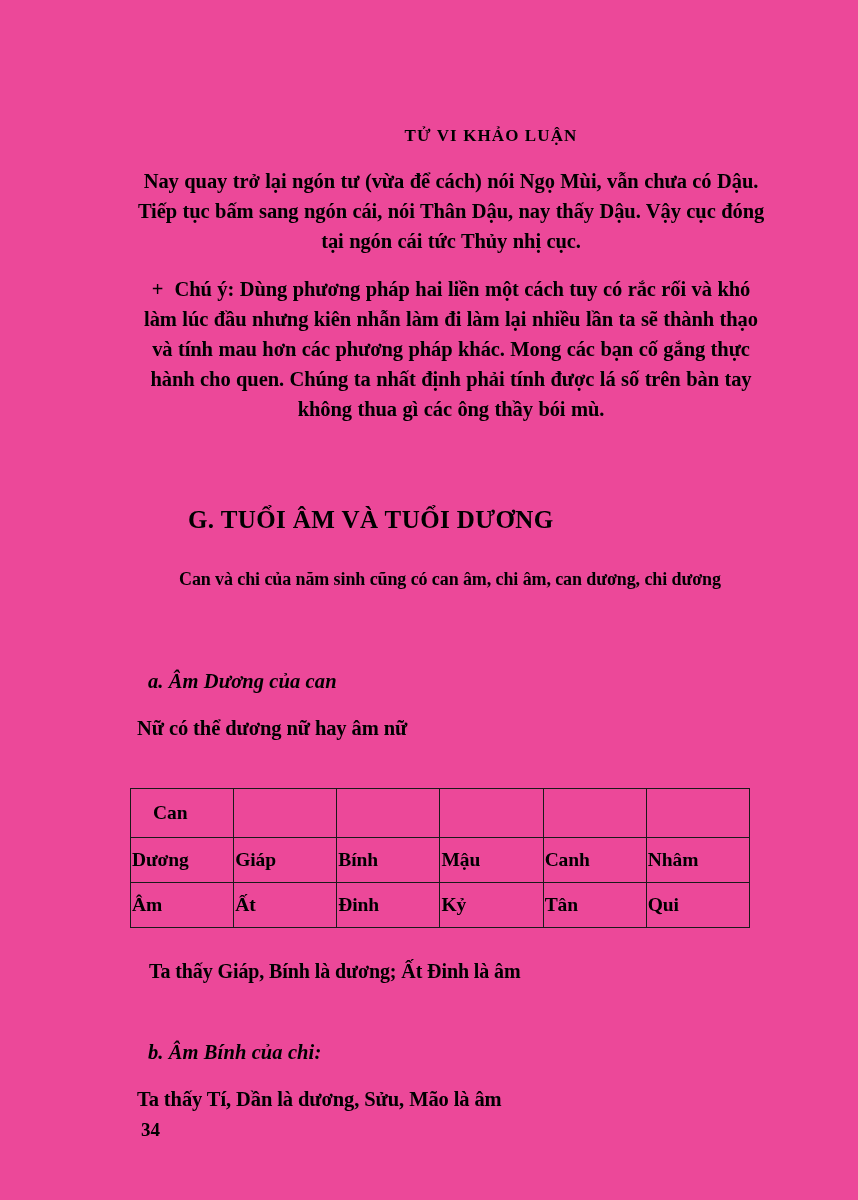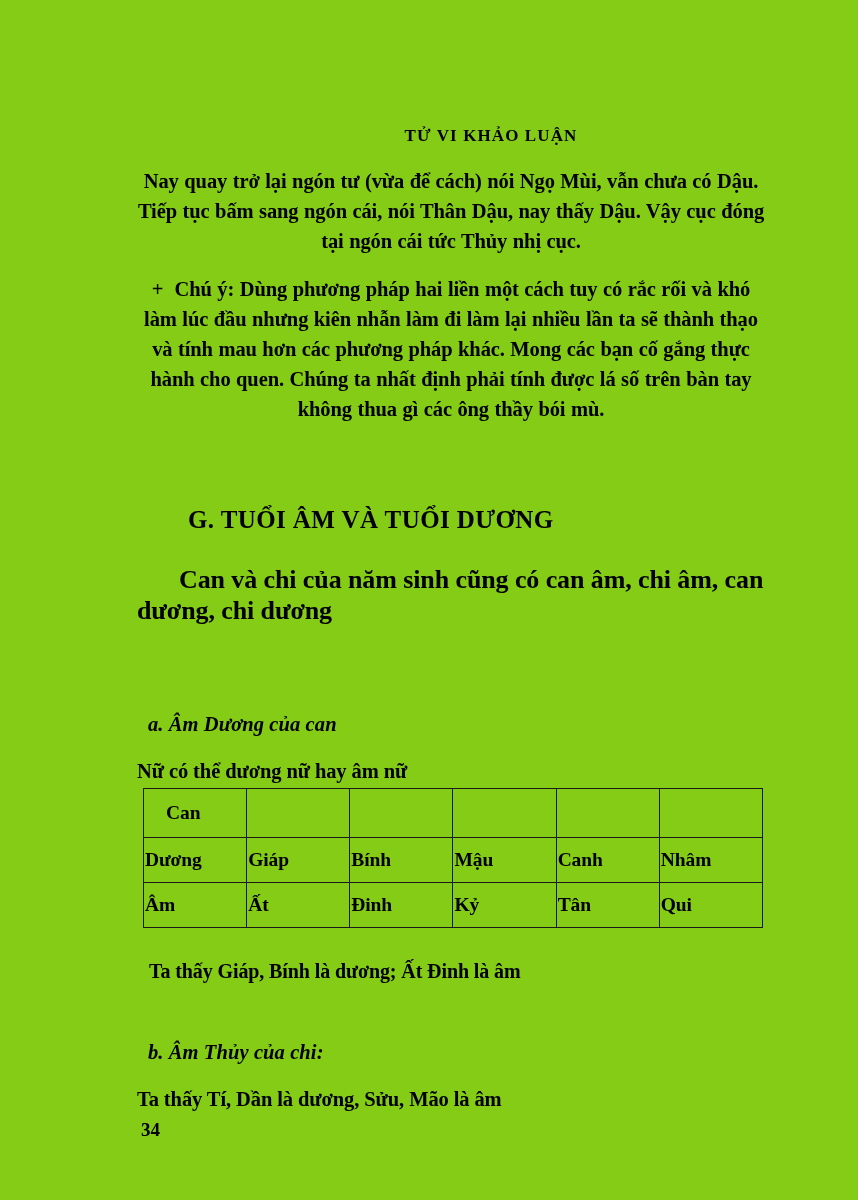--- a/index.html
+++ b/index.html
@@ -14,21 +14,21 @@
     font-family: "Liberation Serif", "DejaVu Serif", serif;
     color: #000000;
     overflow: hidden;
   }
 
   .page {
     position: absolute;
     inset: 0;
     width: 858px;
     height: 1200px;
-    background: #84cc16;
+    background: #ec4899;
   }
 
   
   .running-head {
     position: absolute;
     top: 126px;
     left: 0;
     width: 858px;
     text-align: center;
     font-size: 17px;
@@ -64,22 +64,22 @@
     font-size: 25px;
     font-weight: 800;
     letter-spacing: 0.4px;
     text-align: left;
     padding-left: 35px;
   }
 
   .heading-block { margin-top: 82px; }
 
   .intro-para {
-    margin: 30px 0 12px 0;
-    font-size: 26px;
+    margin: 30px 0 0 0;
+    font-size: 18px;
     line-height: 31px;
     font-weight: 600;
     letter-spacing: -0.1px;
   }
   .intro-para .indent { display: inline-block; width: 42px; }
 
   
   .sub-heading {
     margin: 11px;
     font-size: 20.5px;
@@ -95,21 +95,21 @@
     font-weight: 600;
     letter-spacing: -0.1px;
   }
 
   .spacer-a { height: 64px; }
   .spacer-b { height: 8px; }
 
   
   .table-wrap {
     position: absolute;
-    left: 143px;
+    left: 130px;
     top: 788px;
     width: 572px;
   }
   table.can-table {
     border-collapse: collapse;
     width: 620px;
     table-layout: fixed;
   }
   table.can-table td {
     border: 1.5px solid #1a1a1a;
@@ -211,20 +211,20 @@
       </tr>
     </tbody>
       </table>
   </div>
 
   <div class="after-table">
     <p class="line">Ta thấy Giáp, Bính là dương; Ất Đinh là âm</p>
   </div>
 
   <div class="sec-b">
-    <h3 class="sub-heading">b. Âm Thủy của chi:</h3>
+    <h3 class="sub-heading">b. Âm Bính của chi:</h3>
     <div class="spacer-b"></div>
     <p class="line">Ta thấy Tí, Dần là dương, Sửu, Mão là âm</p>
   </div>
 
   <div class="folio">34</div>
 
 </div>
 
 </body></html>

